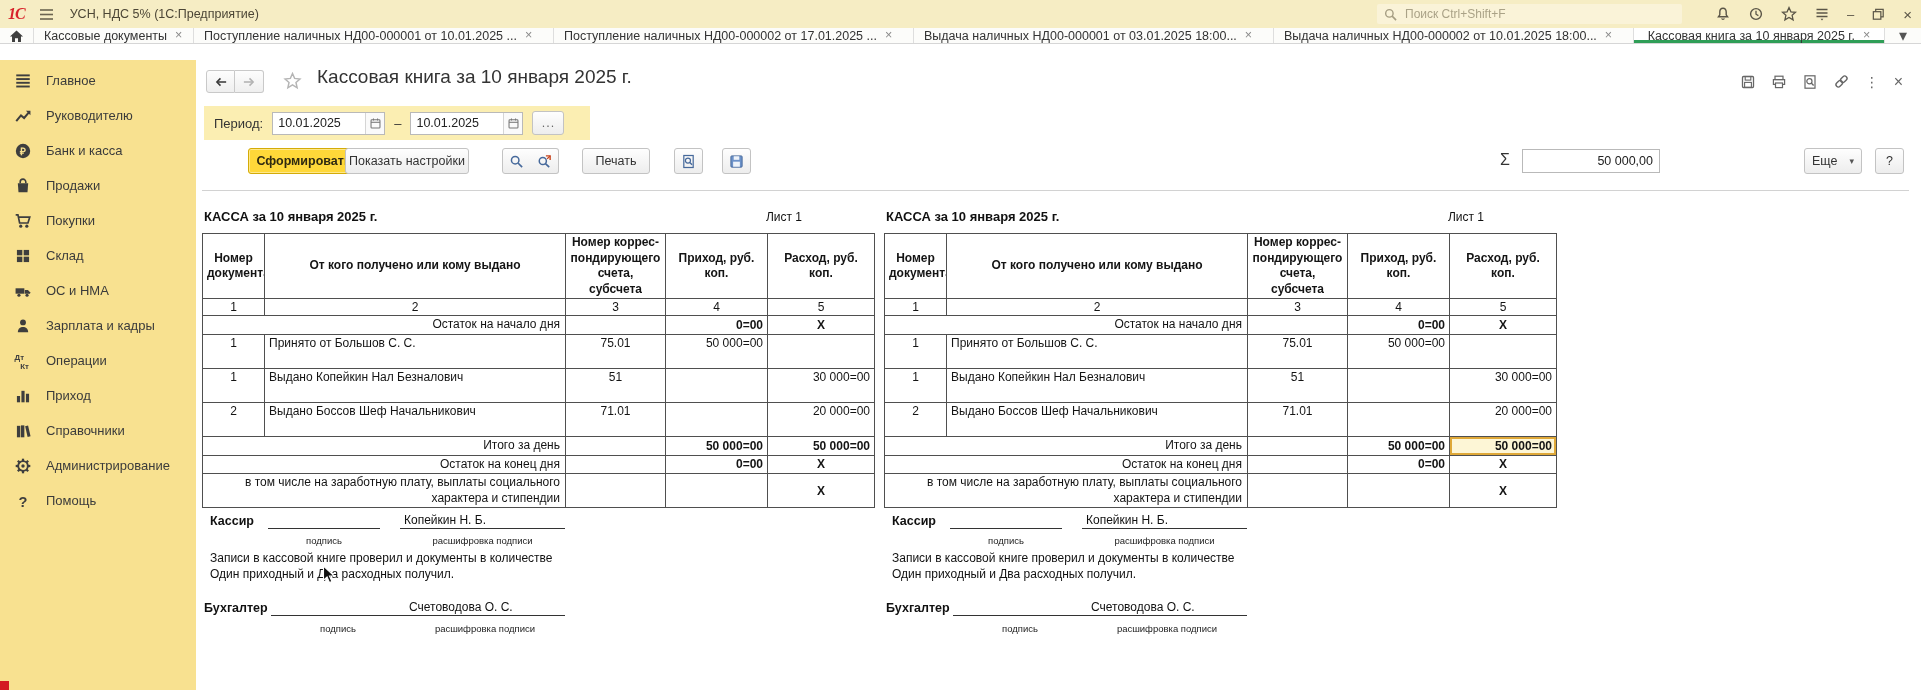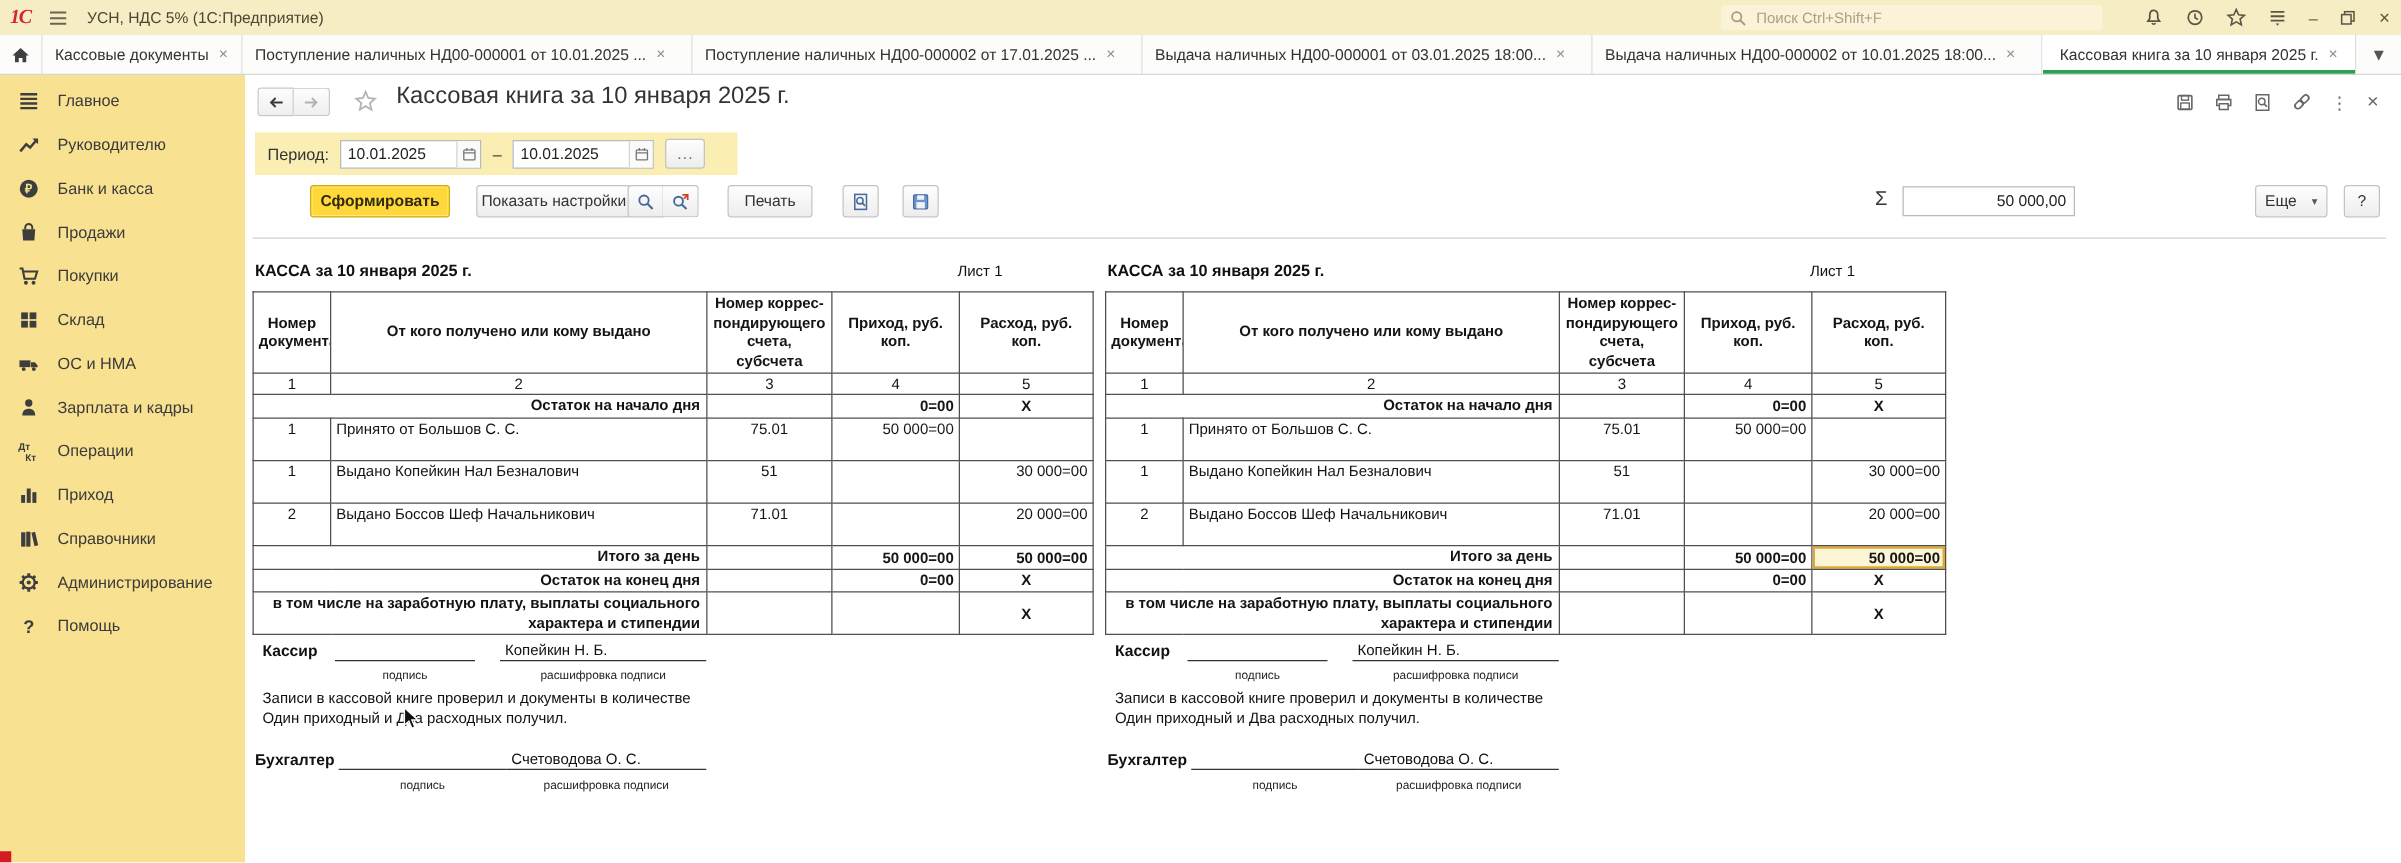--- a/index.html
+++ b/index.html
@@ -13,21 +13,21 @@
   .logo{margin-left:8px;font-family:"Liberation Serif",serif;font-weight:700;font-style:italic;font-size:16px;color:#d8232a;letter-spacing:-1px;}
   .hamb{margin-left:14px;}
   .apptitle{margin-left:16px;font-size:12.5px;color:#4c4636;}
   .searchbox{position:absolute;left:1377px;top:4px;width:305px;height:20px;background:#faf3d8;border-radius:2px;display:flex;align-items:center;padding:0 7px;gap:6px;box-sizing:border-box;}
   .searchbox input{flex:1;background:transparent;border:none;outline:none;font-size:12px;color:#6b6450;font-family:"Liberation Sans",sans-serif;}
   .searchbox input::placeholder{color:#aaa287;}
   .topicons{position:absolute;right:9px;top:0;height:28px;display:flex;align-items:center;gap:17px;}
   .topicons .tchar{font-size:13px;color:#5a5547;line-height:1;}
 
   
-  .tabbar{position:absolute;left:0;top:28px;width:100%;height:32px;background:#fcfcfa;border-bottom:1px solid #d6d6d6;display:flex;box-sizing:border-box;z-index:4;}
+  .tabbar{position:absolute;left:0;top:28px;width:100%;height:16px;background:#fcfcfa;border-bottom:1px solid #d6d6d6;display:flex;box-sizing:border-box;z-index:4;}
   .tab{display:flex;align-items:center;padding:0 10px;border-right:1px solid #dedede;font-size:12.5px;color:#333;white-space:nowrap;overflow:hidden;box-sizing:border-box;}
   .tab.home{width:34px;justify-content:center;padding:0;flex:none;}
   .tab.t1{width:160px;flex:none;}
   .tab.tw{width:360px;flex:none;}
   .tab.active{flex:1;background:#fff;box-shadow:inset 0 -3px 0 #2f9e57;justify-content:center;}
   .tab .x{margin-left:8px;color:#8a8a8a;font-size:12.5px;line-height:1;}
   .tab-overflow{width:36px;flex:none;display:flex;align-items:center;justify-content:center;color:#555;}
 
   
   .sidebar{position:absolute;left:0;top:60px;width:196px;height:630px;background:#f8e190;padding-top:3px;box-sizing:border-box;}
@@ -69,21 +69,21 @@
   .sheet-head{display:flex;justify-content:space-between;align-items:flex-end;height:20px;margin-bottom:9px;padding-left:2px;}
   .cash-title{font-weight:700;font-size:13px;color:#111;}
   .sheet-no{font-size:12px;color:#111;margin-right:72px;}
   table.cash{border-collapse:collapse;width:672px;table-layout:fixed;}
   table.cash td{border:1px solid #4f4f4f;font-size:12px;color:#141414;padding:1px 4px;overflow:hidden;box-sizing:border-box;}
   .th{font-weight:700;font-size:11.5px;text-align:center;vertical-align:middle;line-height:1.3;padding:2px;}
   .hrow td{height:52px;}
   .nrow td{height:15px;font-size:11px;text-align:center;padding:0;}
   .orow td{height:17px;} .trow td{height:17px;} .crow td{height:16px;} .irow td{height:32px;vertical-align:middle;}
   .drow td{height:34px;vertical-align:top;}
-  .lab{text-align:right;font-weight:700;padding-right:5px !important;line-height:1.3;}
+  .lab{text-align:right;font-weight:400;padding-right:5px !important;line-height:1.3;}
   .amt{text-align:right;} .b{font-weight:700;} .cc{text-align:center;}
   .xc{text-align:center;font-weight:700;}
   .sheet-slot.right td[data-name="total-rashod-cell"]{box-shadow:inset 0 0 0 2px #dfa838;background:#fdf6d6;}
 
   .sig{position:absolute;font-size:12.5px;color:#111;}
   .sigrow{display:flex;align-items:center;height:18px;}
   .siglab{font-weight:700;font-size:12.5px;}
   .sigline{border-bottom:1px solid #333;height:16px;box-sizing:border-box;font-size:12px;padding-left:4px;}
   .smalllab{font-size:9.5px;color:#222;text-align:center;position:absolute;}
   .checktext{font-size:12px;color:#111;position:absolute;left:8px;white-space:nowrap;}
@@ -383,21 +383,21 @@
               <line x1="5.5" y1="1.8" x2="5.5" y2="4.4" stroke="#777" stroke-width="1.3"></line>
               <line x1="10.5" y1="1.8" x2="10.5" y2="4.4" stroke="#777" stroke-width="1.3"></line>
             </svg>
           </span>
       </span>
       <span class="btn dotsbtn" data-name="period-more-button">...</span>
     </div>
 
     <div class="toolbar" data-name="report-toolbar">
       <span class="btn primary abs" style="left:0;width:112px;" data-name="generate-button">Сформировать</span>
-      <span class="btn abs" style="left:141px;width:124px;margin-left:36px;" data-name="show-settings-button">Показать настройки</span>
+      <span class="btn abs" style="left:141px;width:124px;" data-name="show-settings-button">Показать настройки</span>
       <span class="btn ibtn abs" style="left:298px;border-radius:3px 0 0 3px;" data-name="search-button">
         <svg class="icn" data-name="search-icon" width="15" height="15" viewBox="0 0 16 16">
             <circle cx="6.6" cy="6.6" r="4" fill="none" stroke="#46699b" stroke-width="1.6"></circle>
             <line x1="9.6" y1="9.6" x2="14" y2="14" stroke="#46699b" stroke-width="1.8"></line>
           </svg>
       </span>
       <span class="btn ibtn abs" style="left:326px;border-radius:0 3px 3px 0;border-left:none;" data-name="search-next-button">
         <svg class="icn" data-name="search-next-icon" width="15" height="15" viewBox="0 0 16 16">
             <circle cx="6.2" cy="7.4" r="3.8" fill="none" stroke="#46699b" stroke-width="1.6"></circle>
             <line x1="9" y1="10.2" x2="13" y2="14" stroke="#46699b" stroke-width="1.8"></line>

